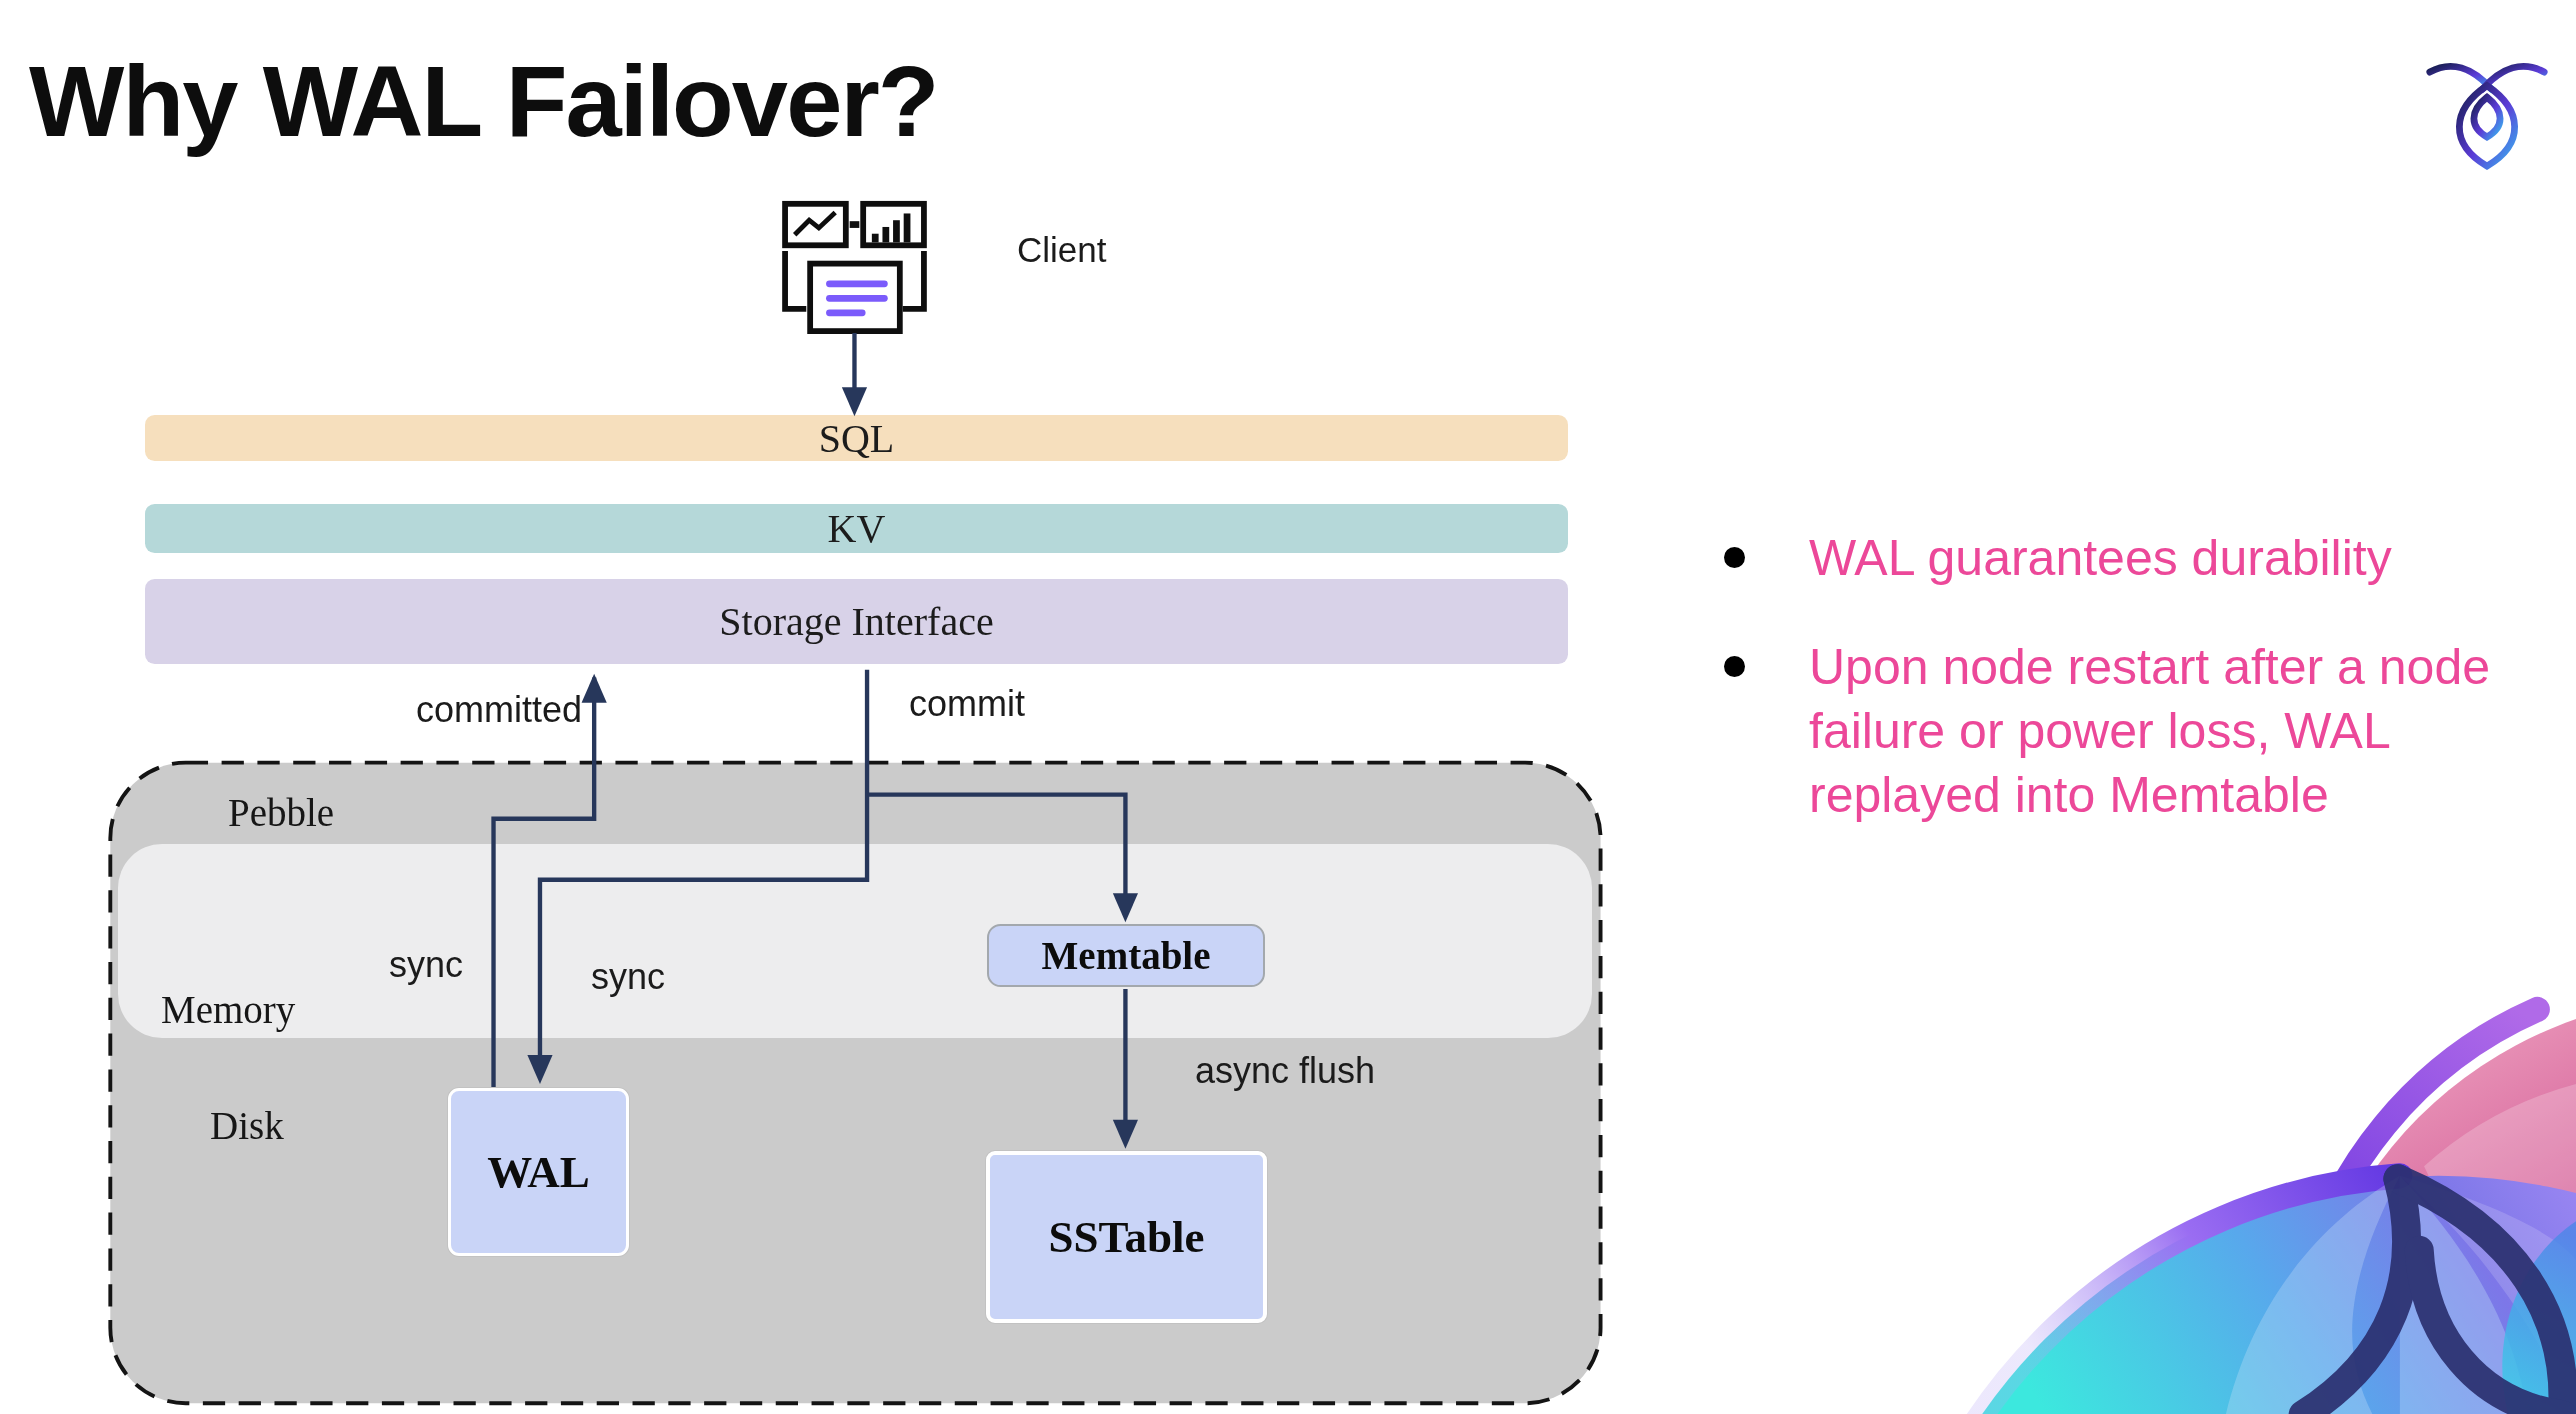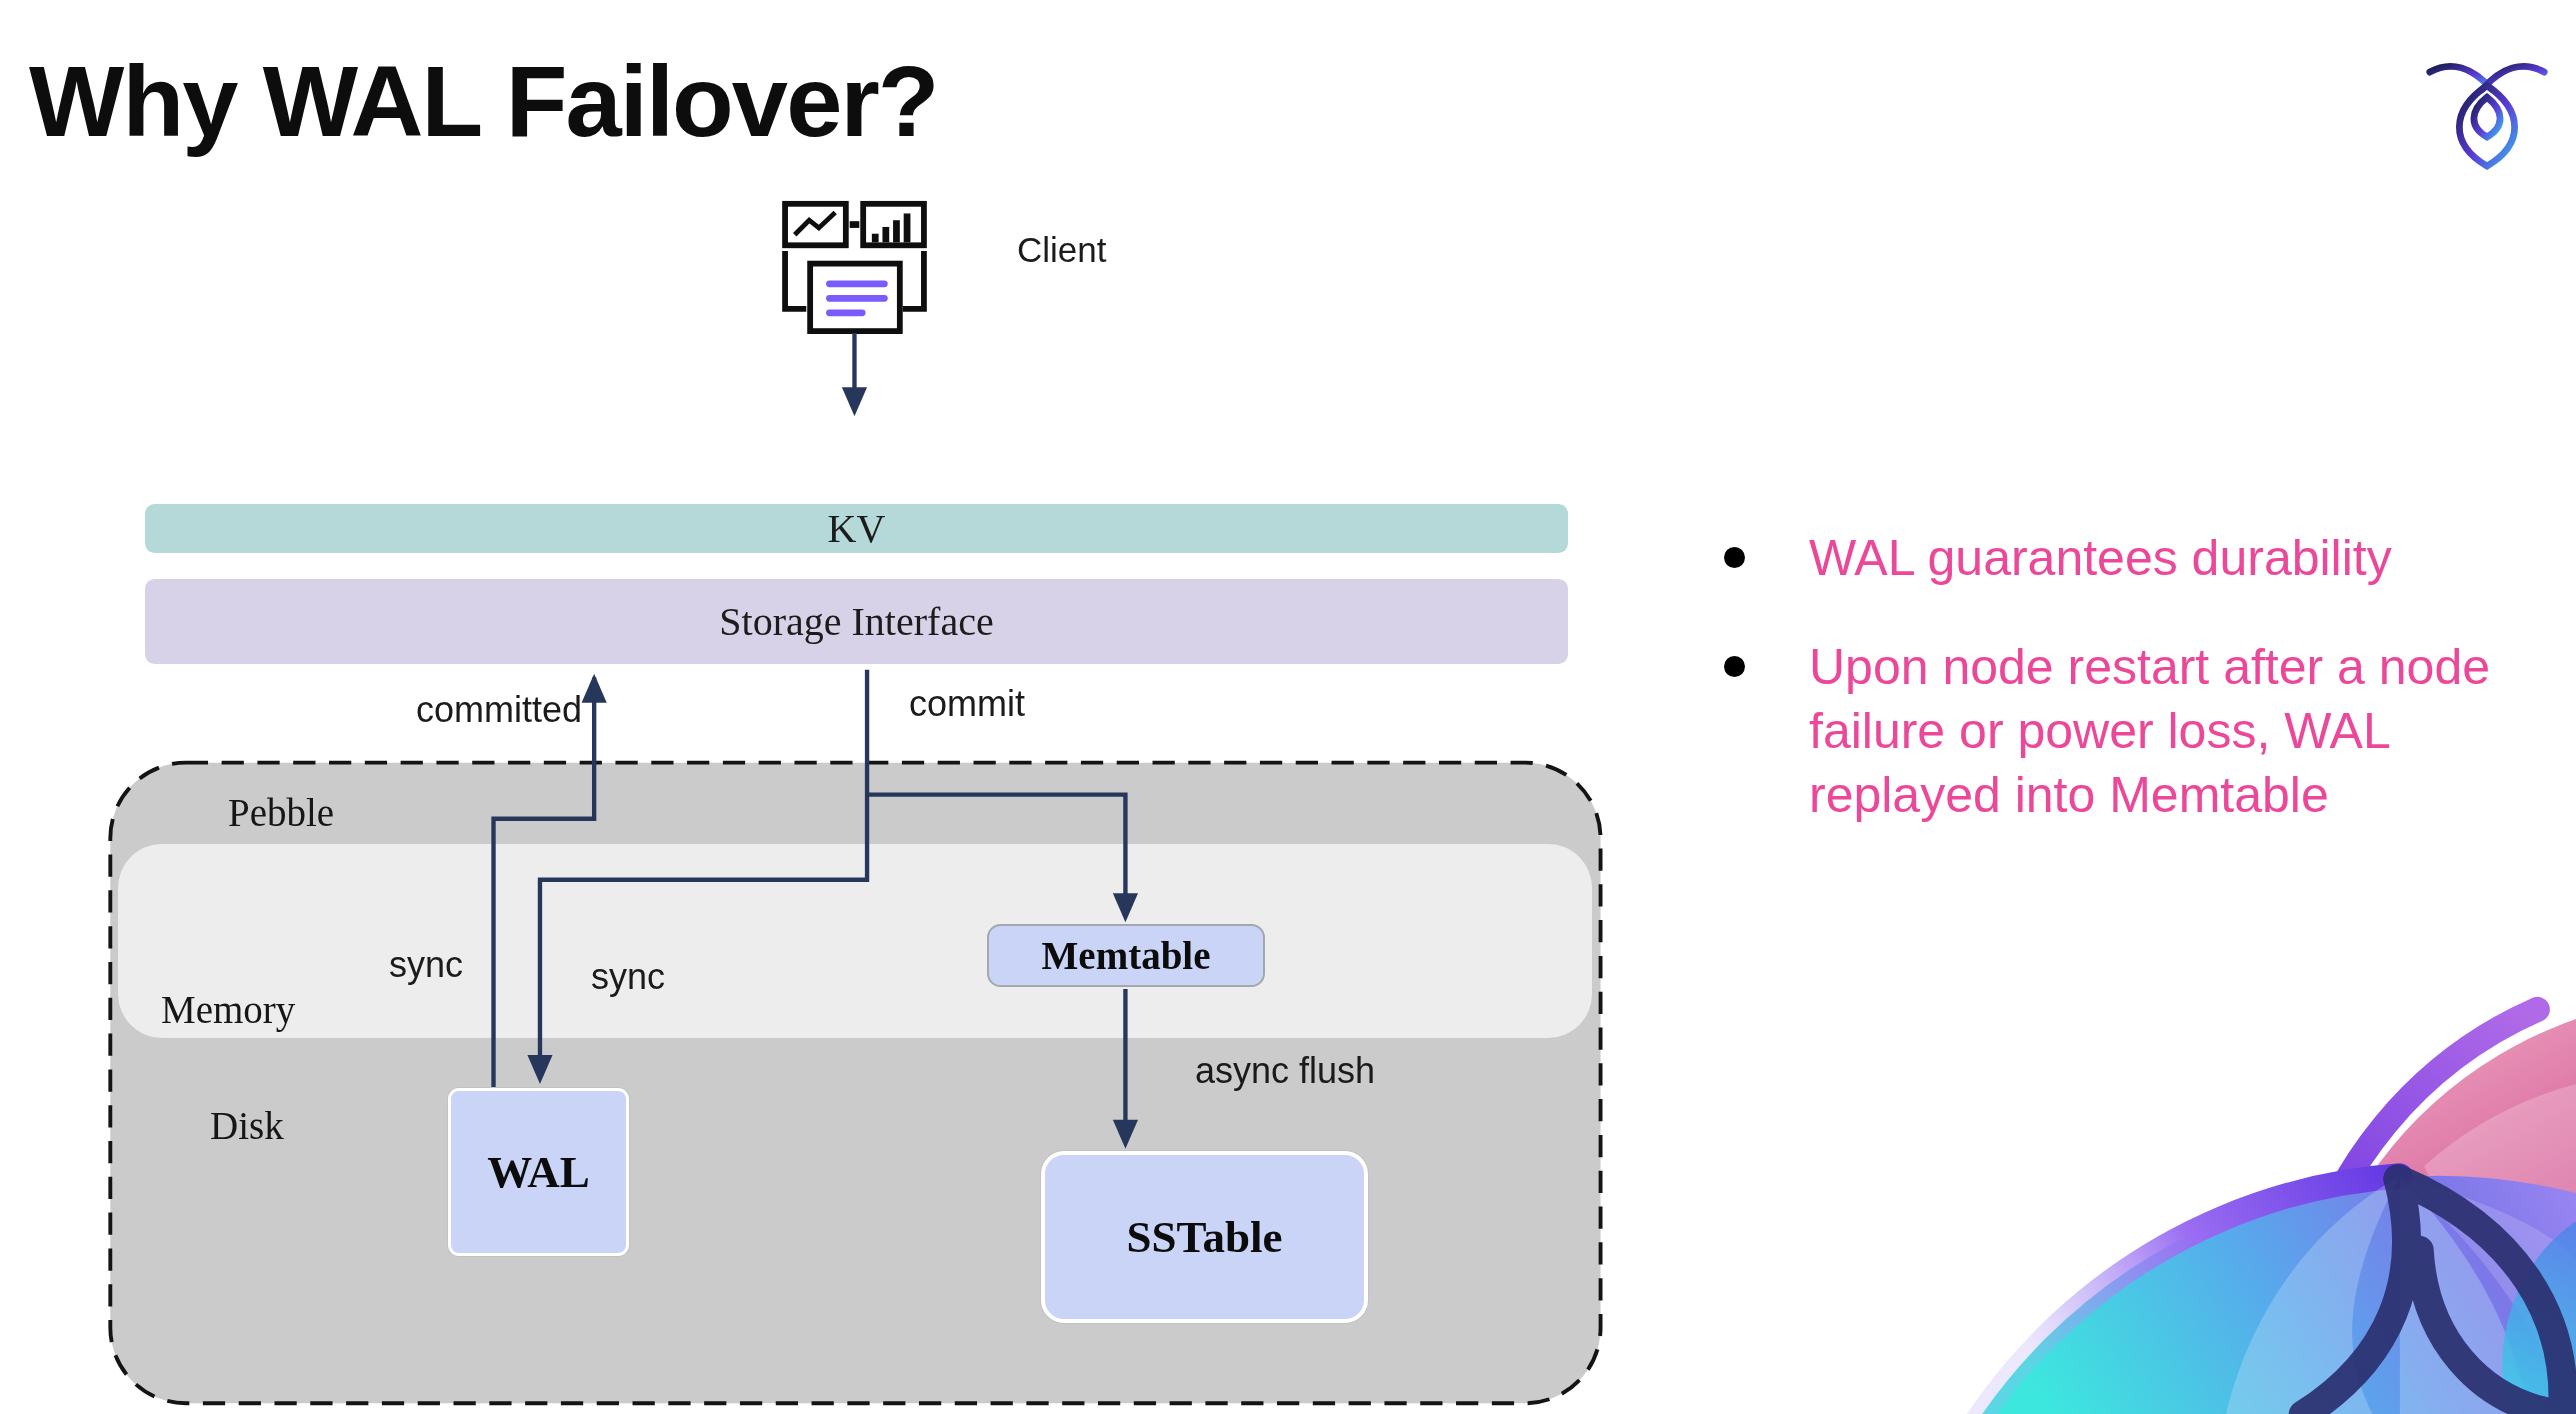--- a/index.html
+++ b/index.html
@@ -18,21 +18,21 @@
   
   .memory-band{left:118px;top:844px;width:1474px;height:194px;background:#ededee;border-radius:44px;}
   .pebble-label{font-family:"Liberation Serif",serif;font-size:39px;color:#161616;}
   
   .dbox{background:#c9d4f7;display:flex;align-items:center;justify-content:center;
         font-family:"Liberation Serif",serif;font-weight:bold;color:#0c0c0c;box-sizing:border-box;}
   .box-wal{left:448px;top:1088px;width:181px;height:168px;border:3.9px solid #ffffff;border-radius:11px;
            font-size:45px;box-shadow:0 0 0 1px #c2c2c2;}
   .box-memtable{left:987px;top:924px;width:278px;height:63px;border:2.9px solid #a3a8ad;border-radius:13.5px;
            font-size:39px;}
-  .box-sstable{left:1041px;top:1151px;width:327px;height:172px;border:4.8px solid #ffffff;border-radius:23px;
+  .box-sstable{left:986px;top:1151px;width:281px;height:172px;border:4.8px solid #ffffff;border-radius:9px;
            font-size:45px;box-shadow:0 0 0 1px #c2c2c2;}
   
   .elabel{font-family:"Liberation Sans",sans-serif;font-size:36px;color:#1b1b1b;white-space:nowrap;}
   .client-label{left:1017px;top:230px;font-size:35px;}
   .lbl-committed{left:416px;top:689px;}
   .lbl-commit{left:909px;top:683px;}
   .lbl-sync1{left:389px;top:944px;}
   .lbl-sync2{left:591px;top:956px;}
   .lbl-async{left:1195px;top:1050px;}
   
@@ -138,20 +138,23 @@
 
   <svg class="abs" style="left:0;top:0" width="2576" height="1415" viewBox="0 0 2662 1462">
     <rect x="114" y="788" width="1540" height="662" rx="78" fill="#cbcbcb" stroke="#141414" stroke-width="4" stroke-dasharray="23 14"></rect>
   </svg>
   <div class="abs memory-band"></div>
 
   <div class="abs pebble-label" style="left:228px;top:790px;">Pebble</div>
   <div class="abs pebble-label" style="left:161px;top:987px;">Memory</div>
   <div class="abs pebble-label" style="left:210px;top:1103px;">Disk</div>
 
+  <div class="abs bar bar-sql" style="background: rgb(246, 223, 189);">
+      <span>SQL</span>
+    </div>
   <div class="abs bar bar-kv" style="background: rgb(181, 216, 217);">
       <span>KV</span>
     </div>
   <div class="abs bar bar-storage" style="background: rgb(216, 210, 232);">
       <span>Storage Interface</span>
     </div>
 
   <svg class="abs" style="left:0;top:0;pointer-events:none" width="2576" height="1415" viewBox="0 0 2662 1462">
     <g stroke="#27375b" stroke-width="4.5" fill="none">
       <line x1="883" y1="344" x2="883" y2="404"></line>

